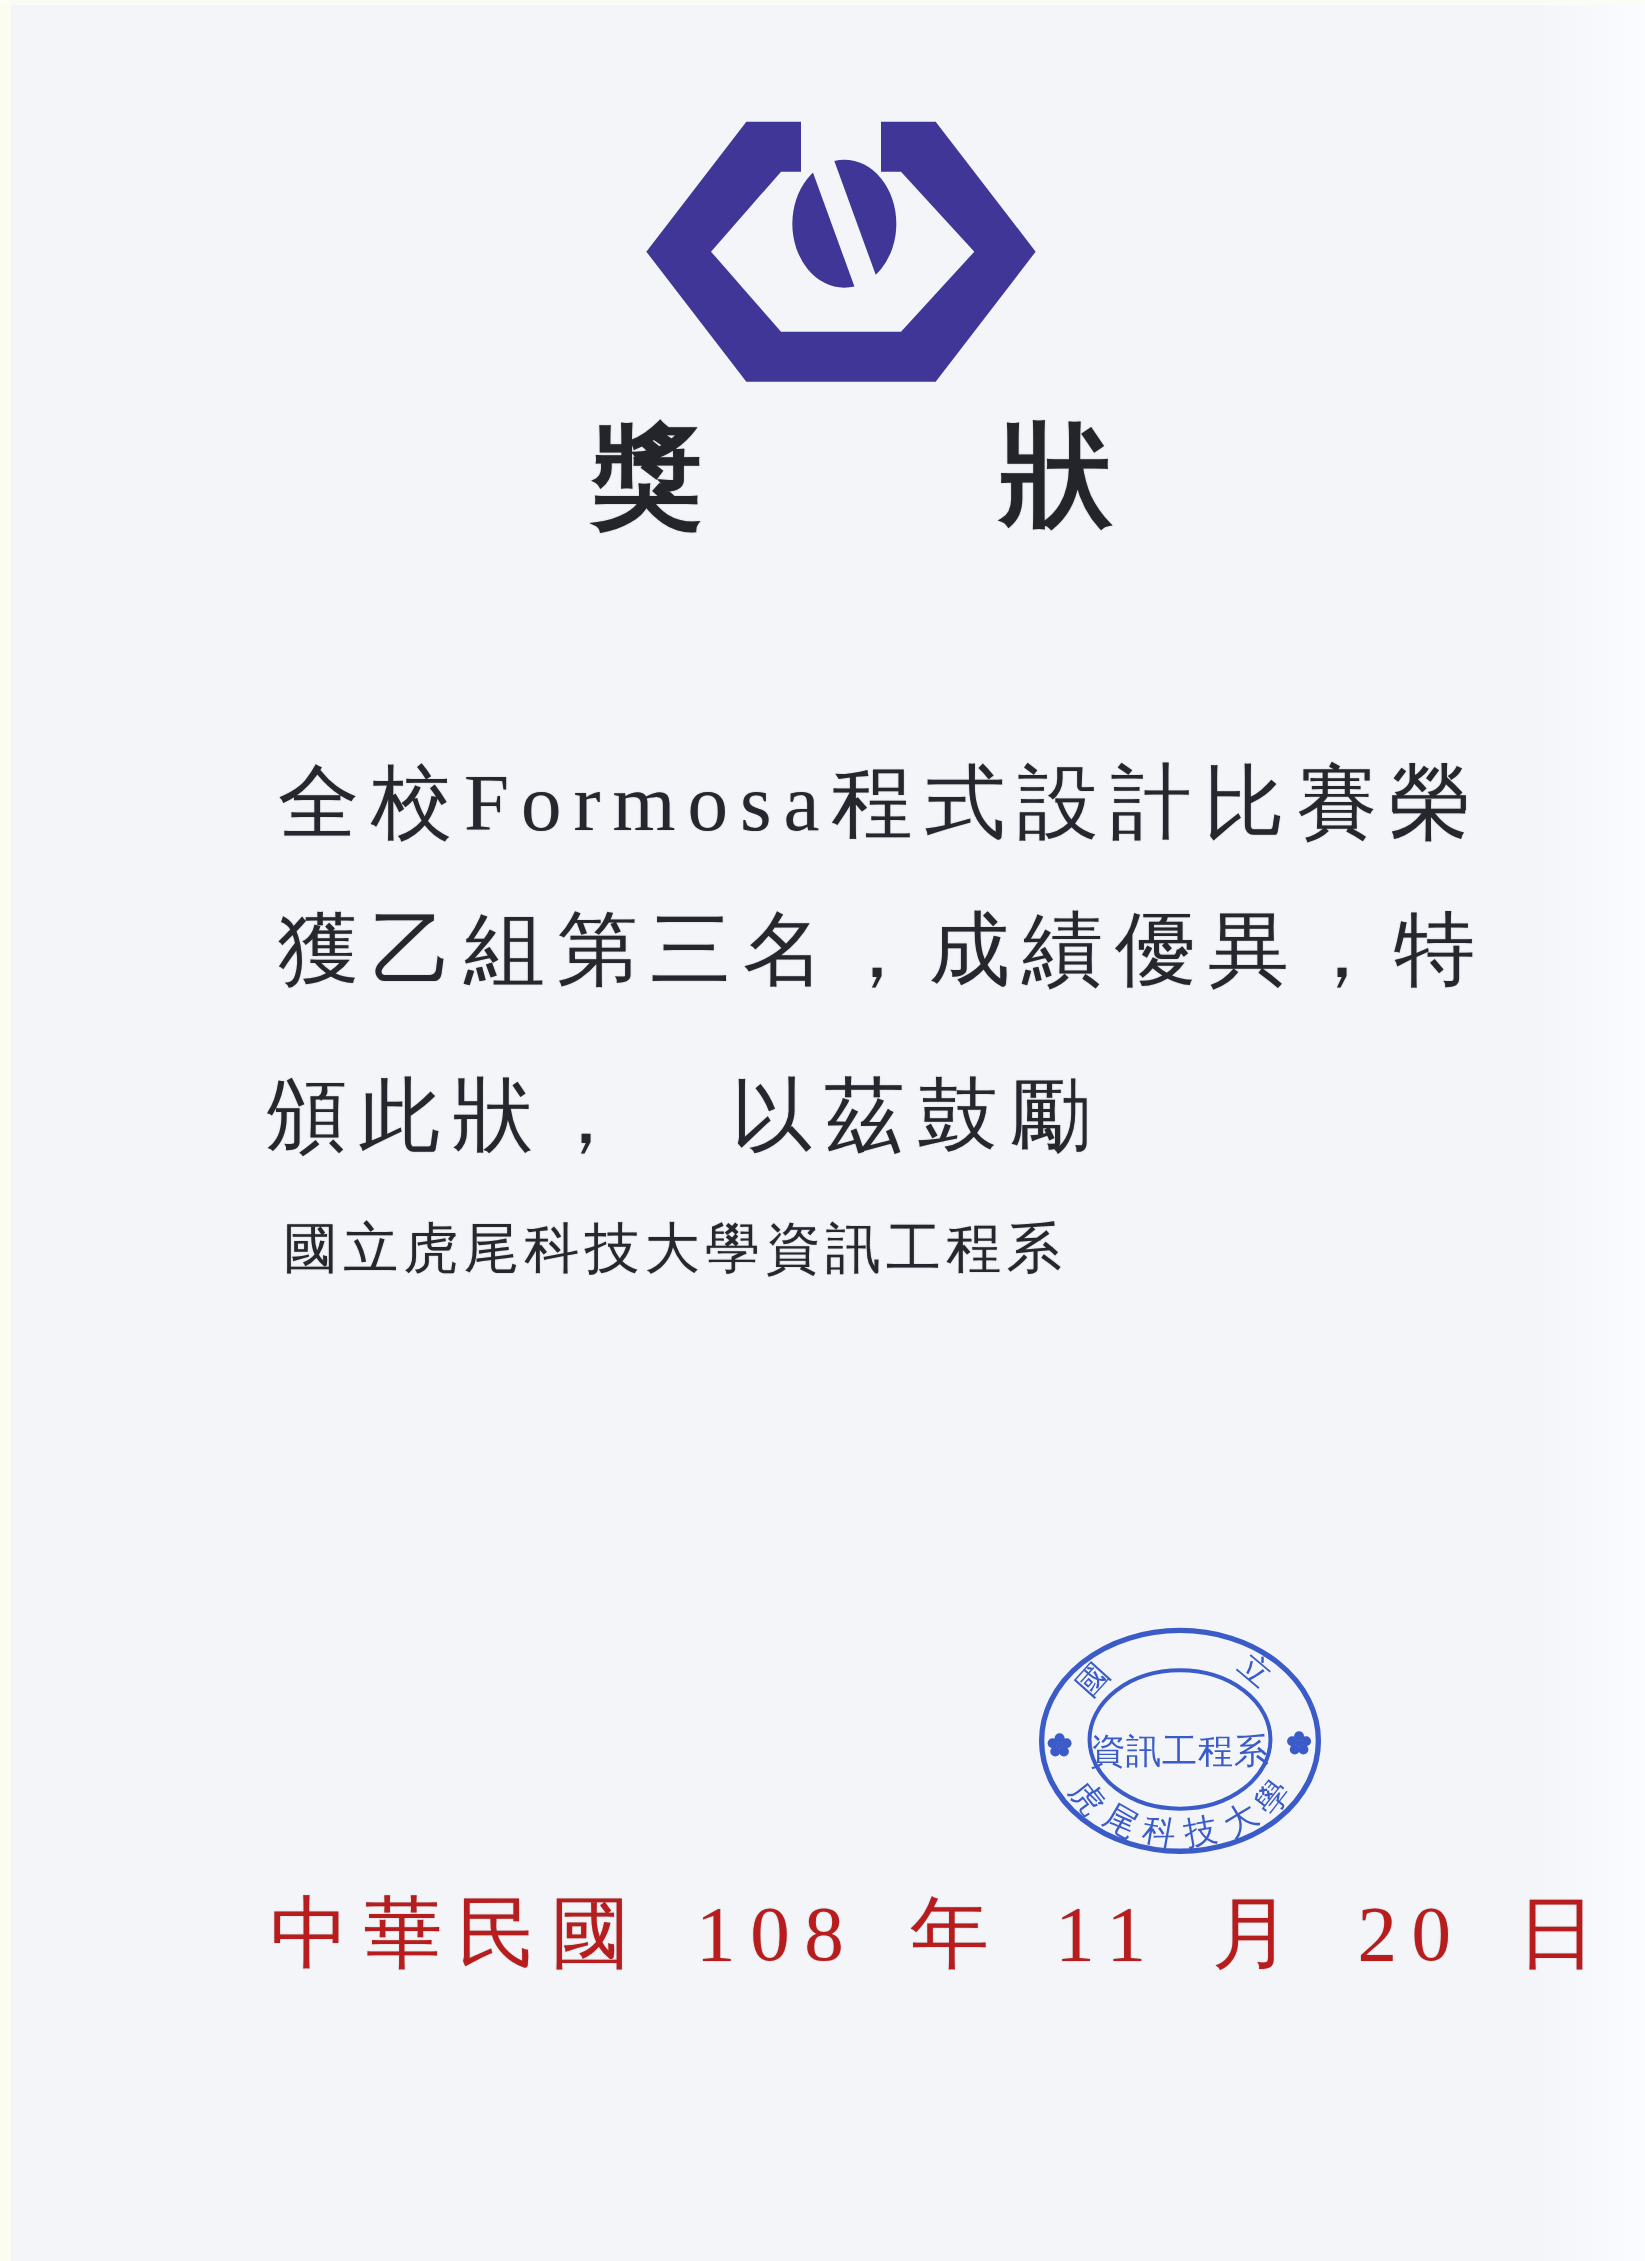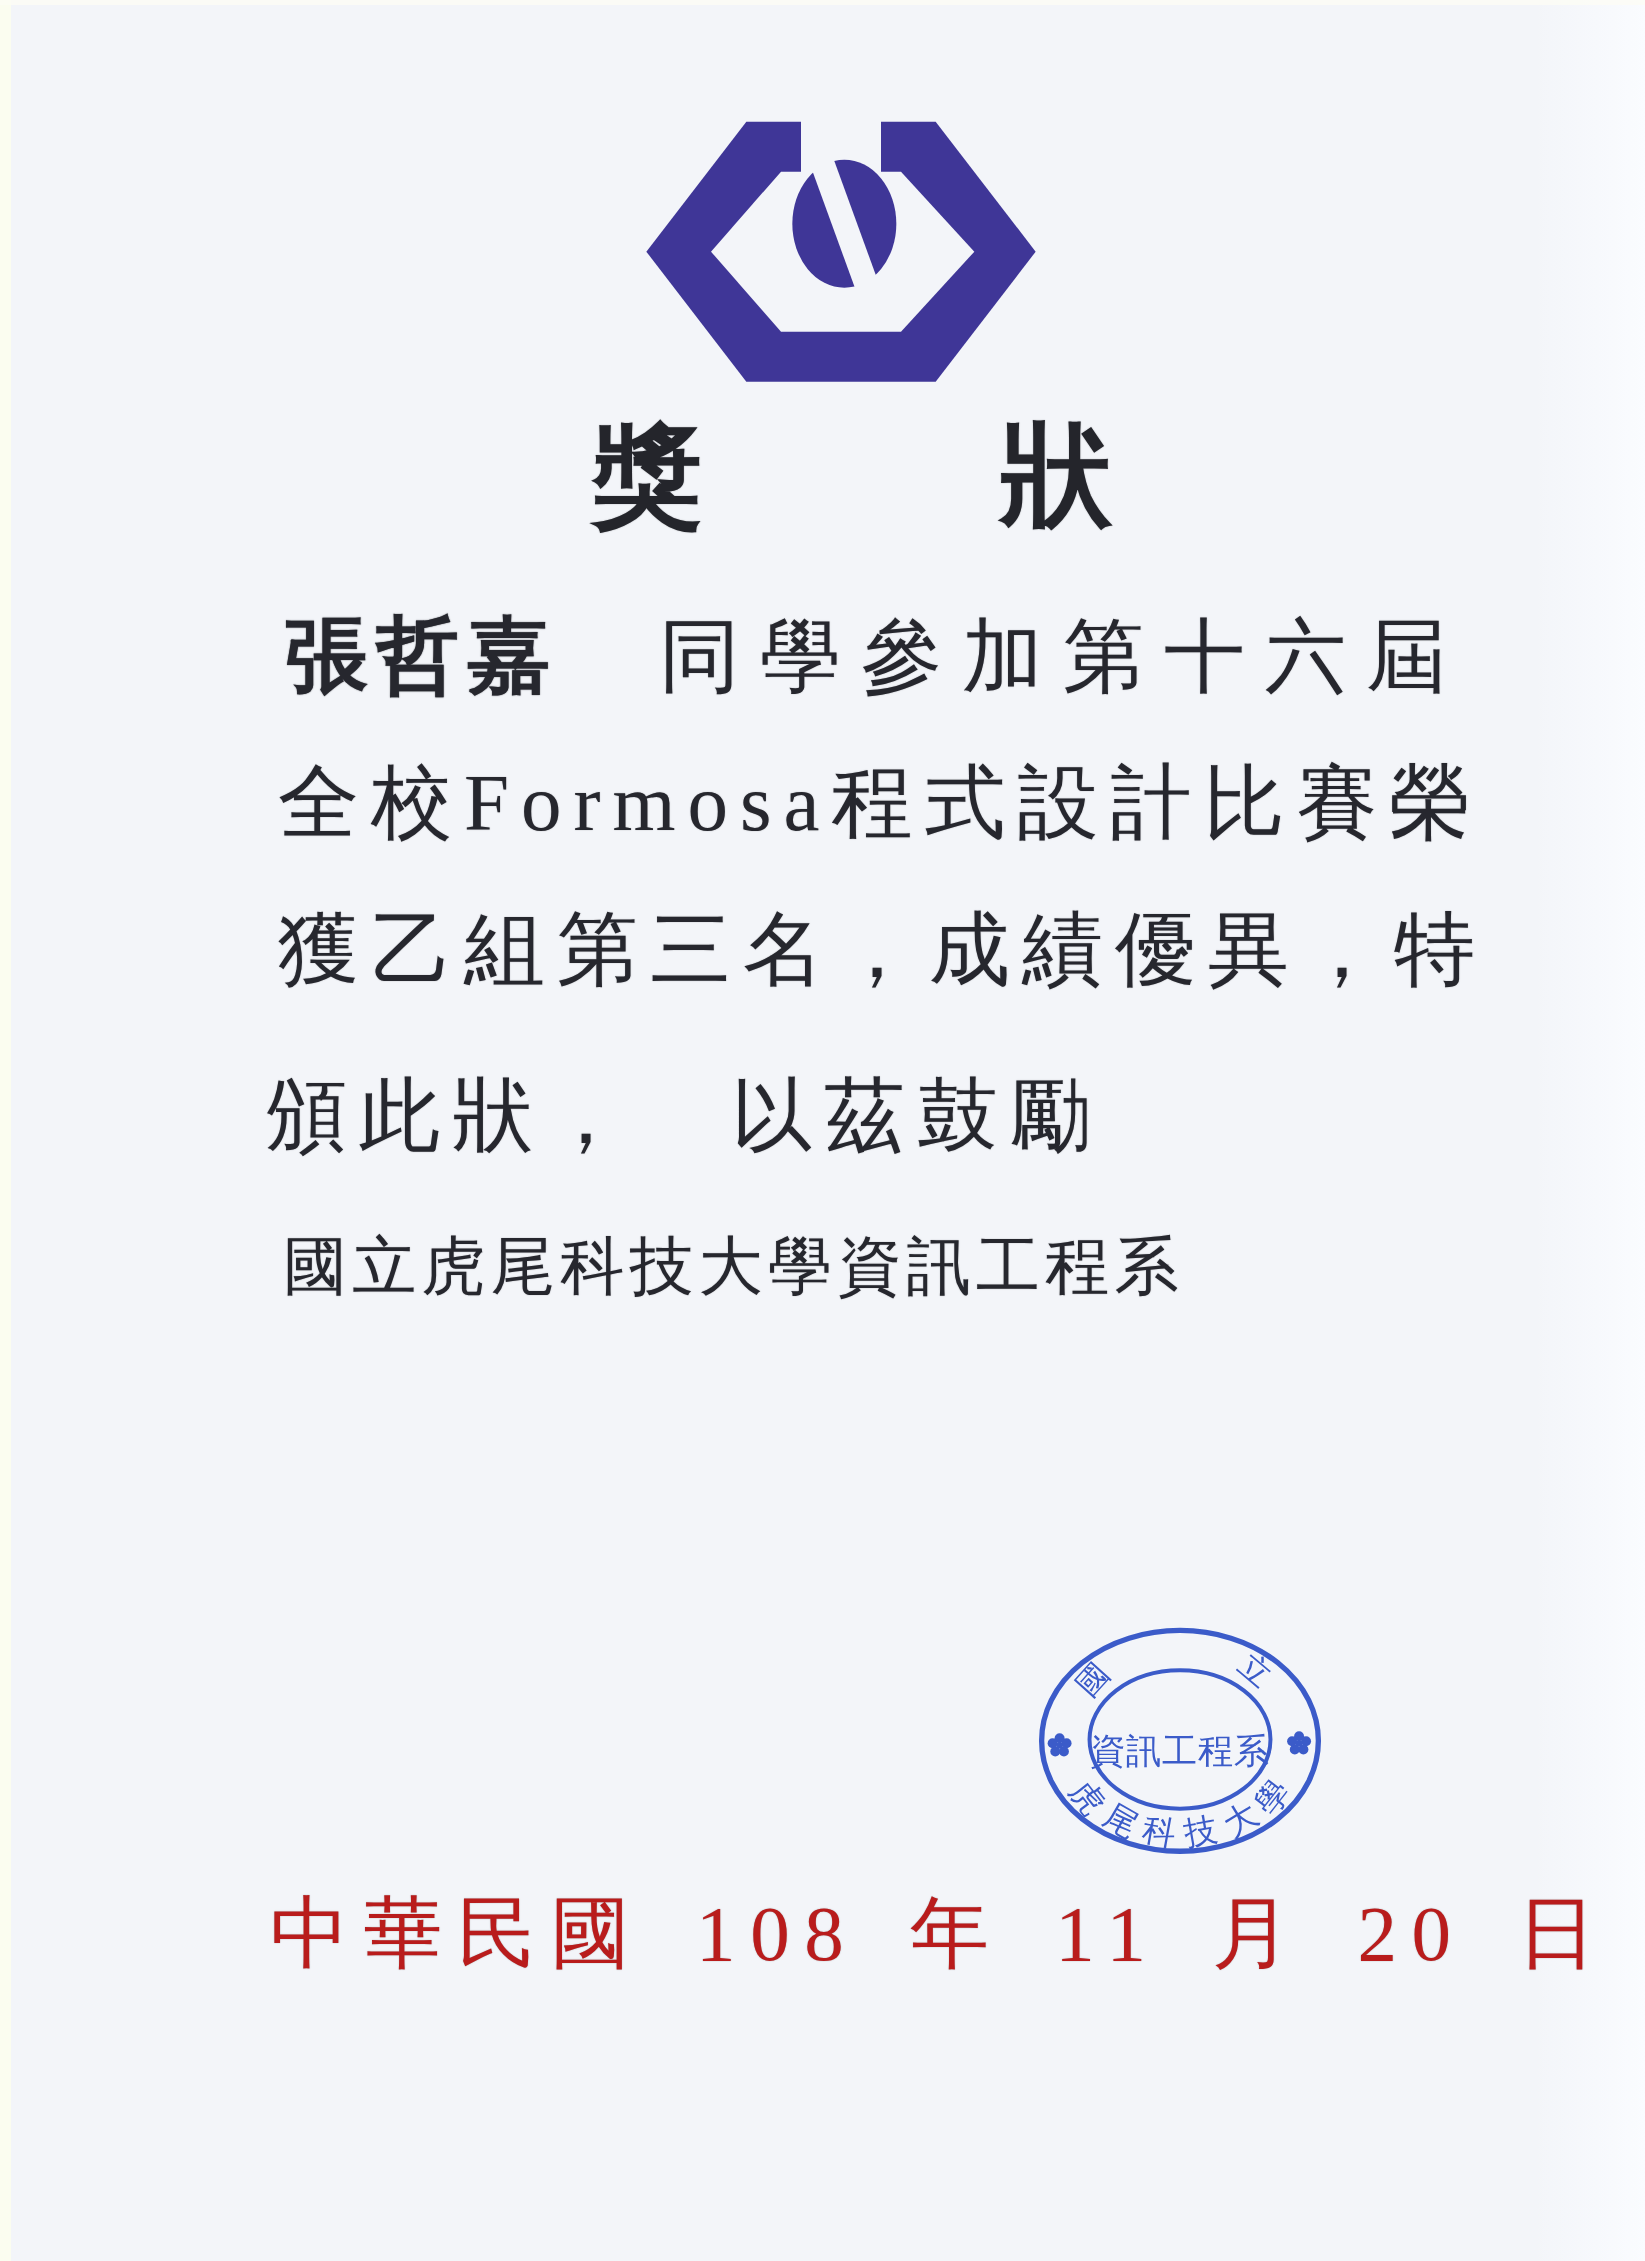--- a/index.html
+++ b/index.html
@@ -49,21 +49,21 @@
   }
   .l1{left:285px;top:603px;font-size:81px;line-height:107px;}
   .l1 .name{
     font-size:83px;font-weight:700;letter-spacing:8px;
     text-shadow:0 0 1.3px rgba(20,21,28,.85);
   }
   .l1 .rest{letter-spacing:20px;margin-left:101px;}
   .l2{left:278px;top:751px;font-size:81px;line-height:105px;letter-spacing:12px;}
   .l3{left:278px;top:898px;font-size:81px;line-height:105px;letter-spacing:12px;}
   .l4{left:266px;top:1064px;font-size:81px;line-height:105px;letter-spacing:12px;}
-  .l5{left:283px;top:1200px;font-size:64px;line-height:97px;letter-spacing:5.3px;margin-top:18px;}
+  .l5{left:283px;top:1200px;font-size:55px;line-height:97px;letter-spacing:5.3px;}
 
   .seal{
     position:absolute;left:1029px;top:1617px;width:306px;height:253px;
     opacity:.92;
   }
   .seal text{
     font-family:"Liberation Serif","DejaVu Serif",serif;
     fill:#2c4fc5;
   }
 
@@ -89,23 +89,20 @@
     <path d="M 105,205 L 210,85 L 390,85 L 500,205 L 390,325 L 210,325 Z" fill="#f3f5f9"></path>
     <ellipse cx="305" cy="163" rx="78" ry="96" fill="#3f3697"></ellipse>
     <rect x="287" y="23" width="36" height="280" fill="#f3f5f9" transform="rotate(-20 305 163)"></rect>
   </svg>
 
   <div class="title">
     <span>獎</span>
     <span>狀</span>
   </div>
 
-  <div class="line l1">
-    <span class="name">張哲嘉</span><span class="rest">同學參加第十六屆</span>
-  </div>
   <div class="line l3">獲乙組第三名，成績優異，特</div>
   <div class="line l2">全校Formosa程式設計比賽榮</div>
   <div class="line l4">頒此狀，　以茲鼓勵</div>
   <div class="line l5">國立虎尾科技大學資訊工程系</div>
 
   <svg class="seal" viewBox="0 0 460 380">
     <defs>
       <g id="flw">
         <circle cx="0" cy="-11" r="7.5" fill="#2c4fc5"></circle>
         <circle cx="10.5" cy="-3.4" r="7.5" fill="#2c4fc5"></circle>

